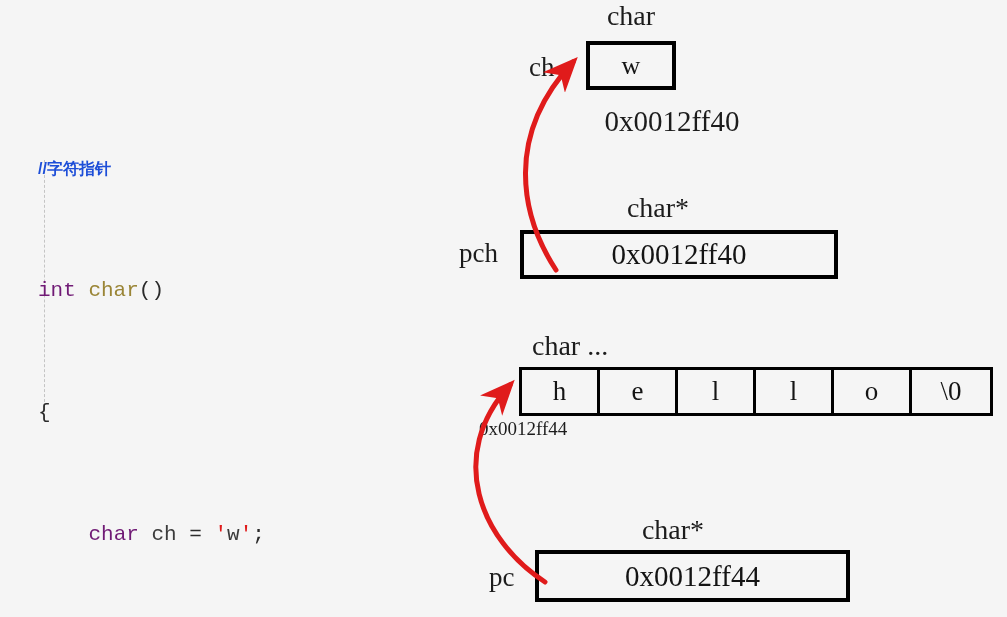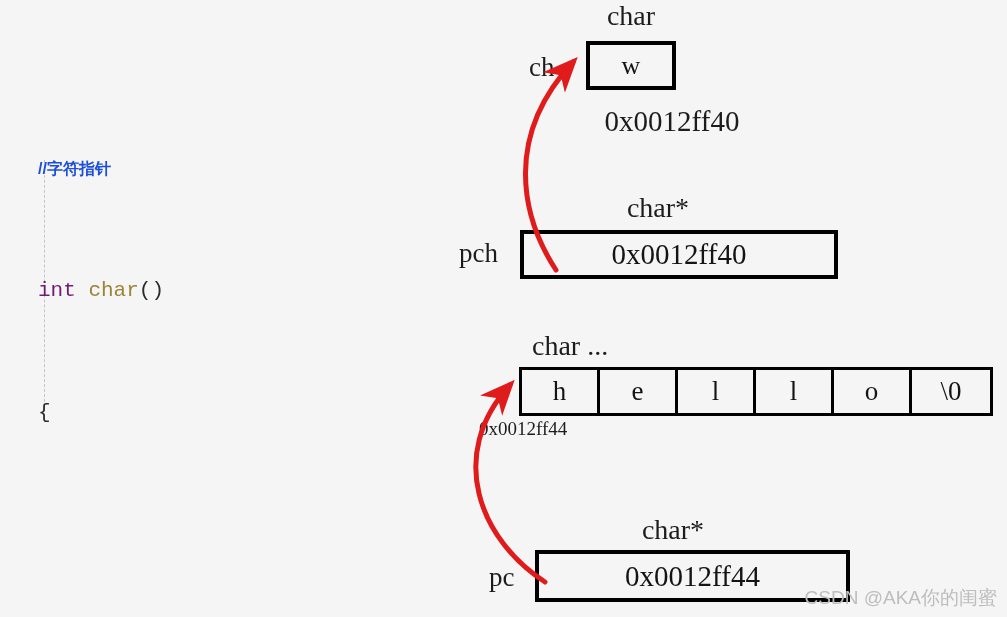--- a/index.html
+++ b/index.html
@@ -128,20 +128,21 @@
   <div id="indent-guide"></div>
 
   <div id="code-panel">
 
     <div class="code-line"><span class="tok-comment">//字符指针</span></div>
 
     <div class="code-line"><span class="tok-kw">int</span><span class="tok-fn"> char</span><span class="tok-punct">()</span></div>
 
     <div class="code-line"><span class="tok-punct">{</span></div>
 
+    <div class="code-line">    <span class="tok-kw">char</span><span class="tok-id"> ch </span><span class="tok-punct">= </span><span class="tok-q">'</span><span class="tok-id">w</span><span class="tok-q">'</span><span class="tok-punct">;</span></div>
 
     
 
     
 
     
 
     
 
     
@@ -190,14 +191,13 @@
       <marker id="ah" markerWidth="9" markerHeight="9" refX="5.6" refY="3.2" orient="auto" markerUnits="strokeWidth">
         <path d="M0,0.2 L7,3.2 L0,6.2 L2,3.2 Z" fill="#e01b1b"></path>
       </marker>
     </defs>
 
     <path d="M 556,270 C 520,215 505,135 573,62" stroke="#e01b1b" stroke-width="5" fill="none" stroke-linecap="round" marker-end="url(#ah)"></path>
 
     <path d="M 545,582 C 480,540 446,455 510,385" stroke="#e01b1b" stroke-width="5" fill="none" stroke-linecap="round" marker-end="url(#ah)"></path>
   </svg>
 
-  <div id="watermark">CSDN @AKA你的闺蜜</div>
 </div>
 
 </body></html>

